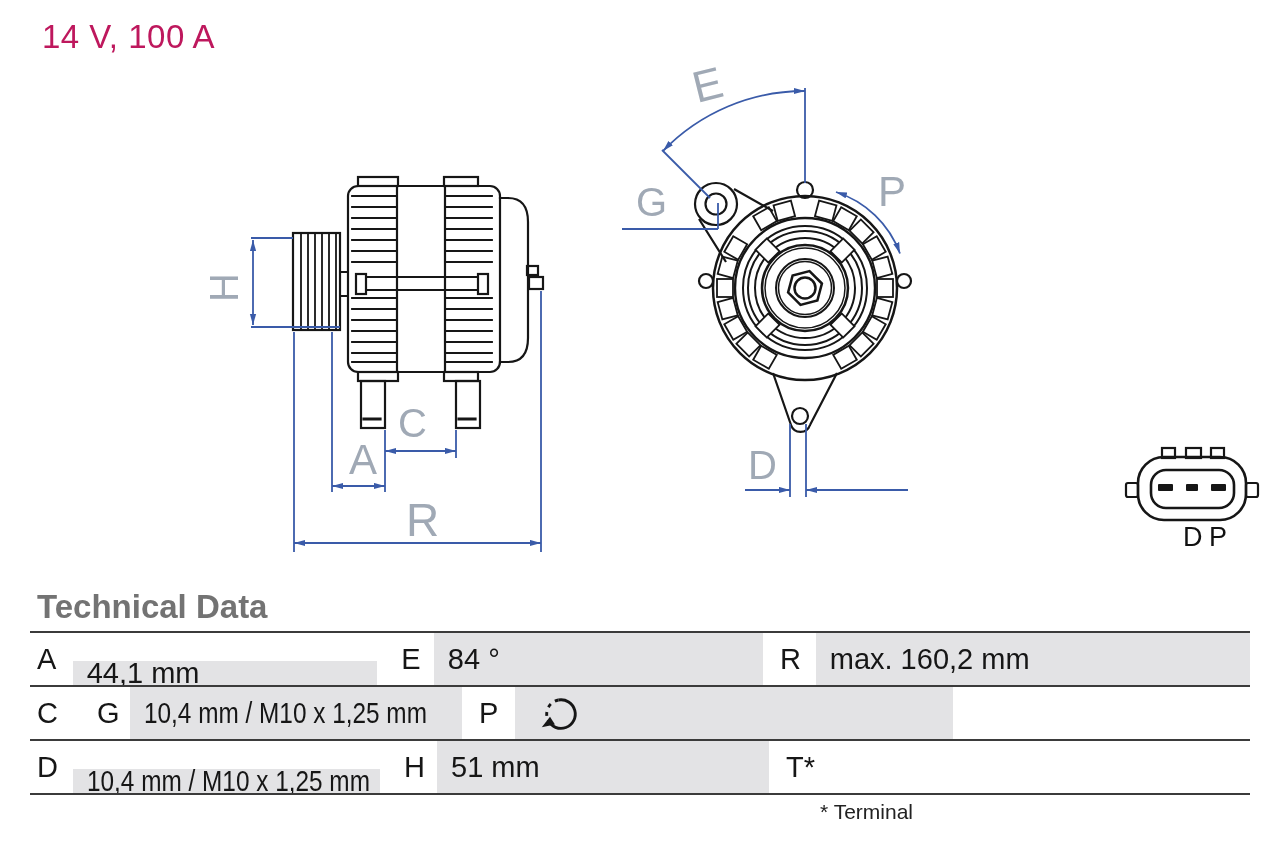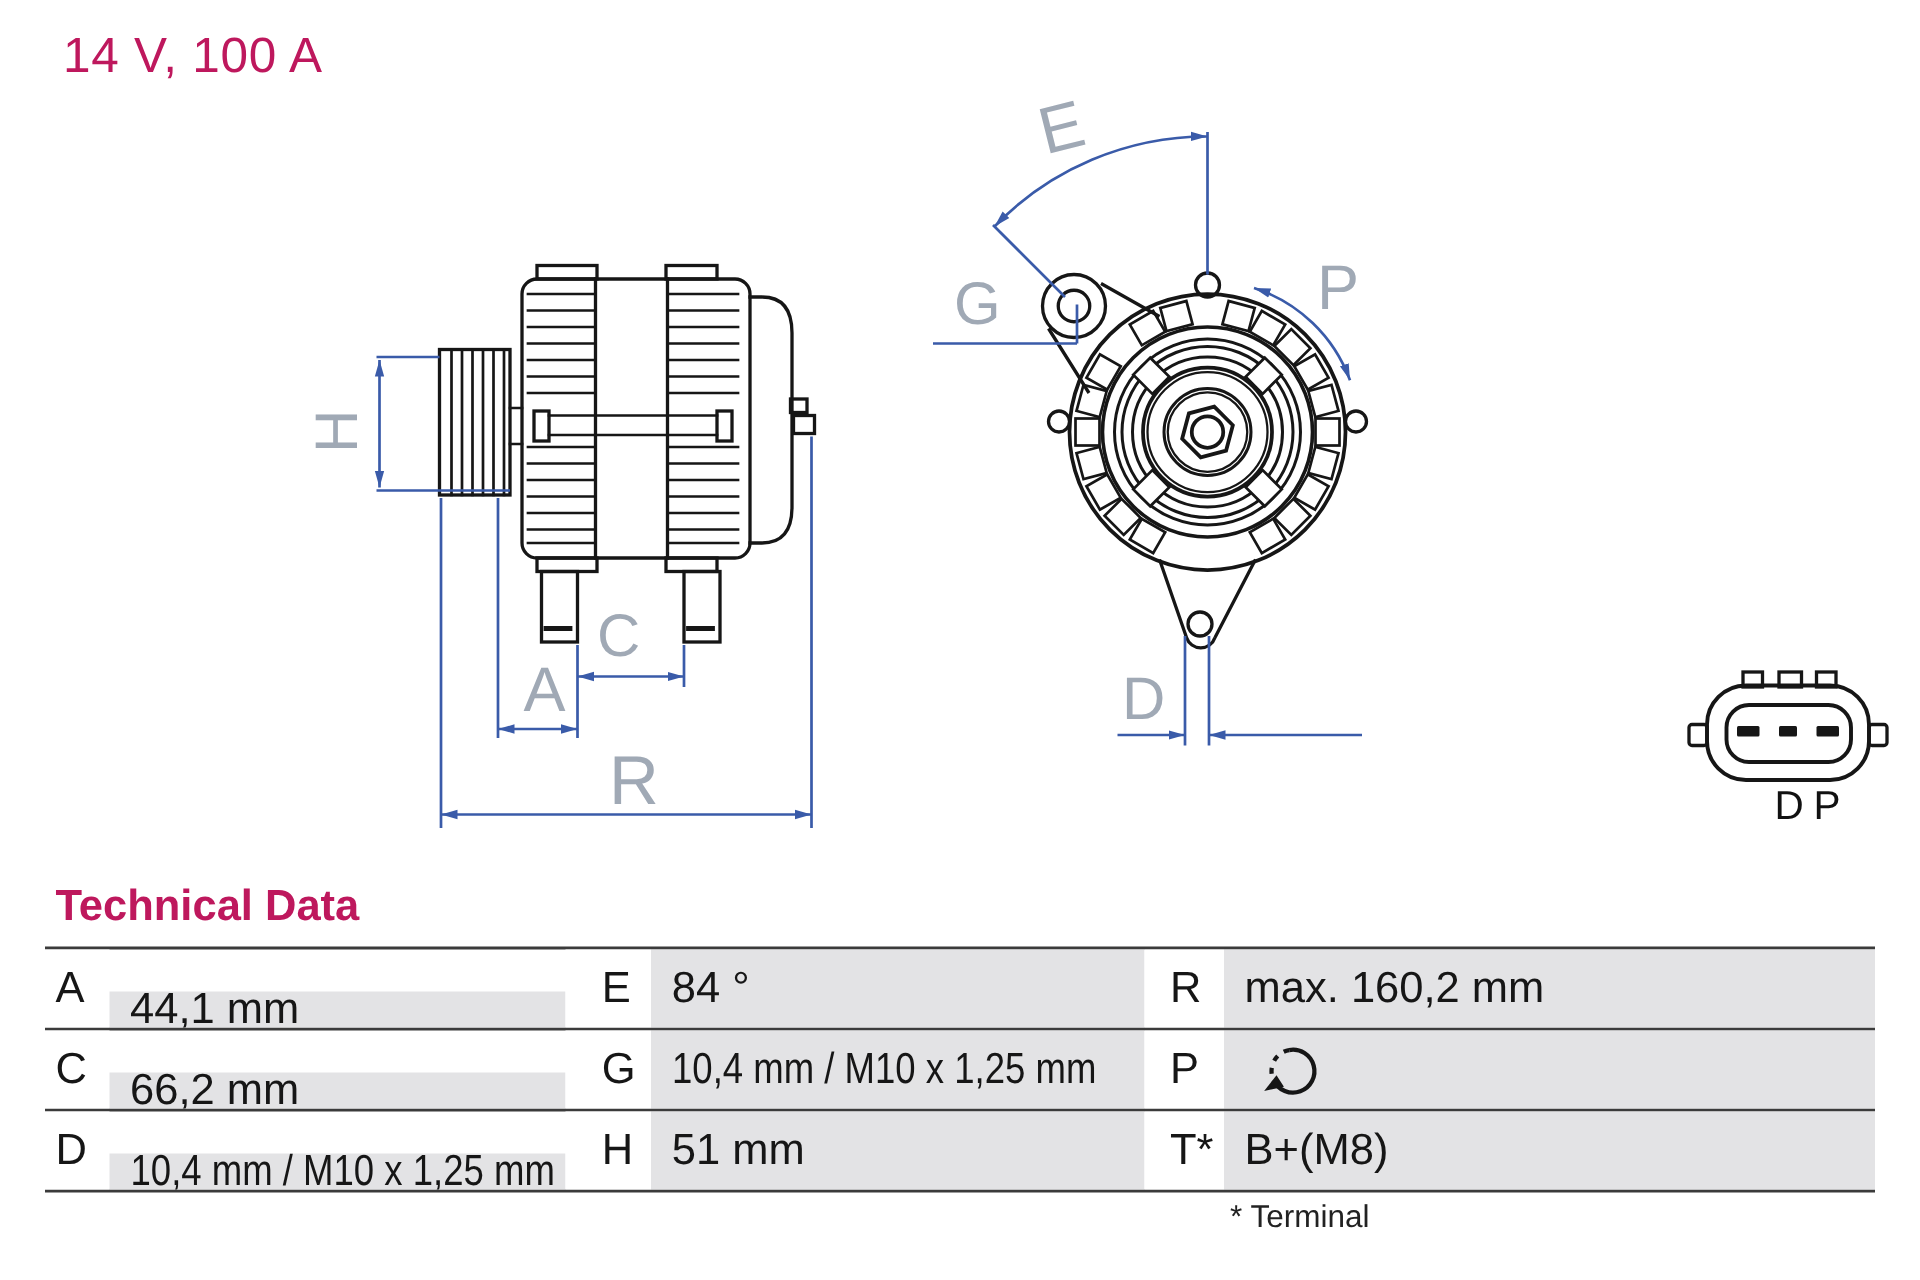--- a/index.html
+++ b/index.html
@@ -1,21 +1,21 @@
 <!DOCTYPE html>
 <html><head>
 <meta charset="utf-8">
 <style>
   html,body{margin:0;padding:0;background:#fff;}
   body{width:1280px;height:853px;position:relative;overflow:hidden;
        font-family:"Liberation Sans",sans-serif;color:#1a1a1a;}
   .abs{position:absolute;}
   #rating{left:42px;top:18px;font-size:33px;letter-spacing:.5px;color:#be185d;}
   #drawing-svg{left:0;top:0;}
-  #tech-title{left:37px;top:588px;font-size:29px;font-weight:bold;color:#be185d;}
+  #tech-title{left:37px;top:588px;font-size:33px;font-weight:bold;color:#737373;}
   .tech-table{position:absolute;left:30px;top:631px;width:1220px;
       border-top:2px solid #3b3b3b;font-size:29px;color:#161616;}
   .trow{display:flex;height:52px;border-bottom:2px solid #3b3b3b;}
   .cell{display:flex;align-items:center;background:#E3E3E5;
         padding-left:14px;box-sizing:border-box;overflow:hidden;}
   .key{background:#fff;padding-left:7px;}
   .w-k1{width:43px;} .w-v1{width:307px;margin-top:28px;}
   .w-k2{width:57px;padding-left:24px;} .w-v2{width:332px;}
   .w-k3{width:53px;padding-left:17px;} .w-v3{width:438px;}
   .cond{display:inline-block;transform:scaleX(.84);transform-origin:left center;white-space:nowrap;}
@@ -193,23 +193,20 @@
     <div class="cell w-v2">
         <span>84 °</span>
       </div>
     <div class="cell key w-k3">R</div>
     <div class="cell w-v3">
         <span>max. 160,2 mm</span>
       </div>
   </div>
   <div class="trow">
     <div class="cell key w-k1">C</div>
-    <div class="cell w-v1">
-        <span>66,2 mm</span>
-      </div>
     <div class="cell key w-k2">G</div>
     <div class="cell w-v2">
         <span class="cond">10,4 mm / M10 x 1,25 mm</span>
       </div>
     <div class="cell key w-k3">P</div>
     <div class="cell w-v3">
       <svg class="roticon" width="44" height="44" viewBox="0 0 40 40">
         <path d="M17.7,8.2 A13,13 0 1 1 8.2,26.5" stroke="#161616" stroke-width="2.6" fill="none"></path>
         <path d="M17.7,8.2 A13,13 0 0 0 8.2,26.5" stroke="#161616" stroke-width="2.6" fill="none" stroke-dasharray="3.5 4.5"></path>
         <path d="M2.5,33 L10,23.5 L14.5,30.5 Z" fill="#161616" stroke="none"></path>
@@ -219,19 +216,16 @@
   <div class="trow">
     <div class="cell key w-k1">D</div>
     <div class="cell w-v1">
         <span class="cond">10,4 mm / M10 x 1,25 mm</span>
       </div>
     <div class="cell key w-k2">H</div>
     <div class="cell w-v2">
         <span>51 mm</span>
       </div>
     <div class="cell key w-k3">T*</div>
-    <div class="cell w-v3">
-        <span>B+(M8)</span>
-      </div>
   </div>
 </div>
 
 <div class="abs" id="footnote">* Terminal</div>
 
 </body></html>

